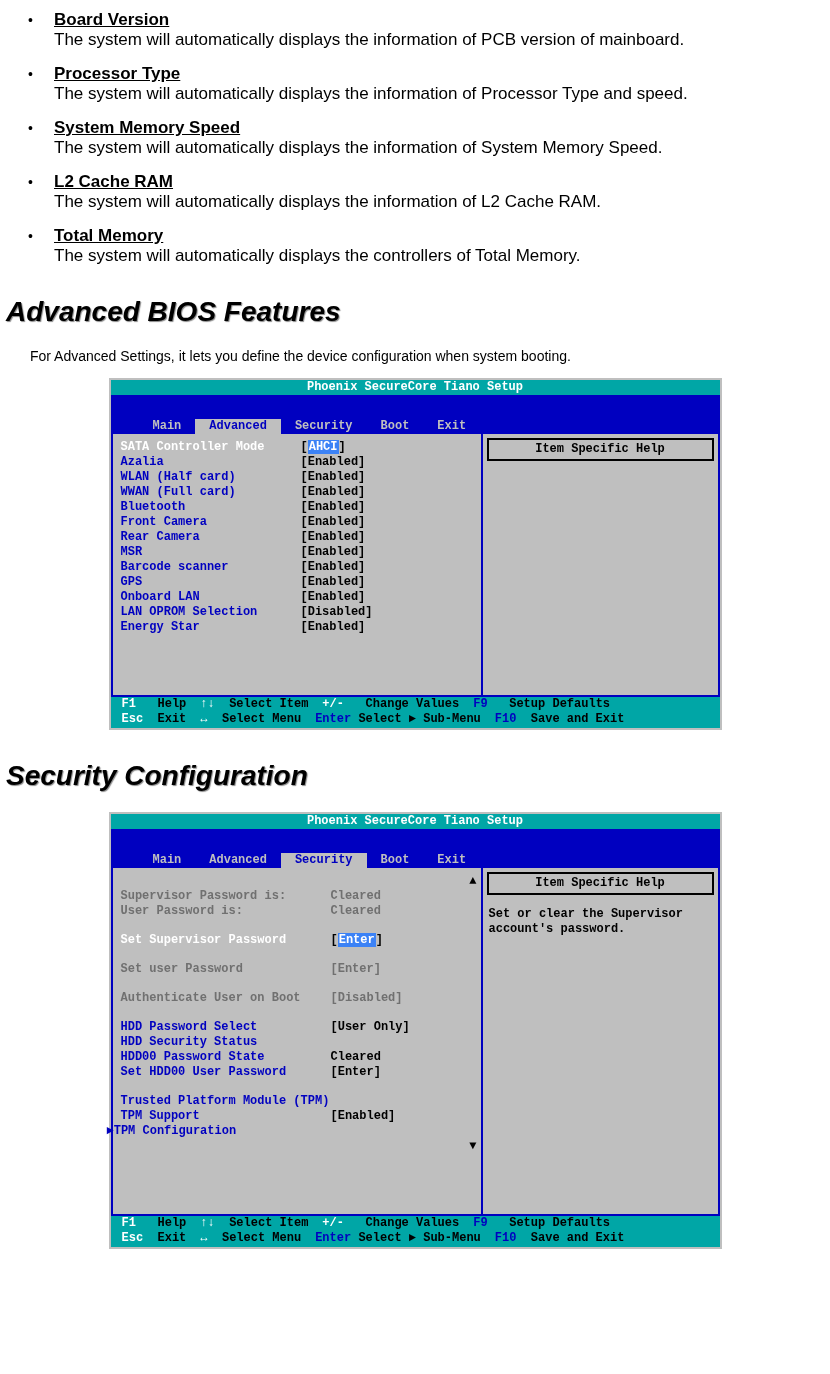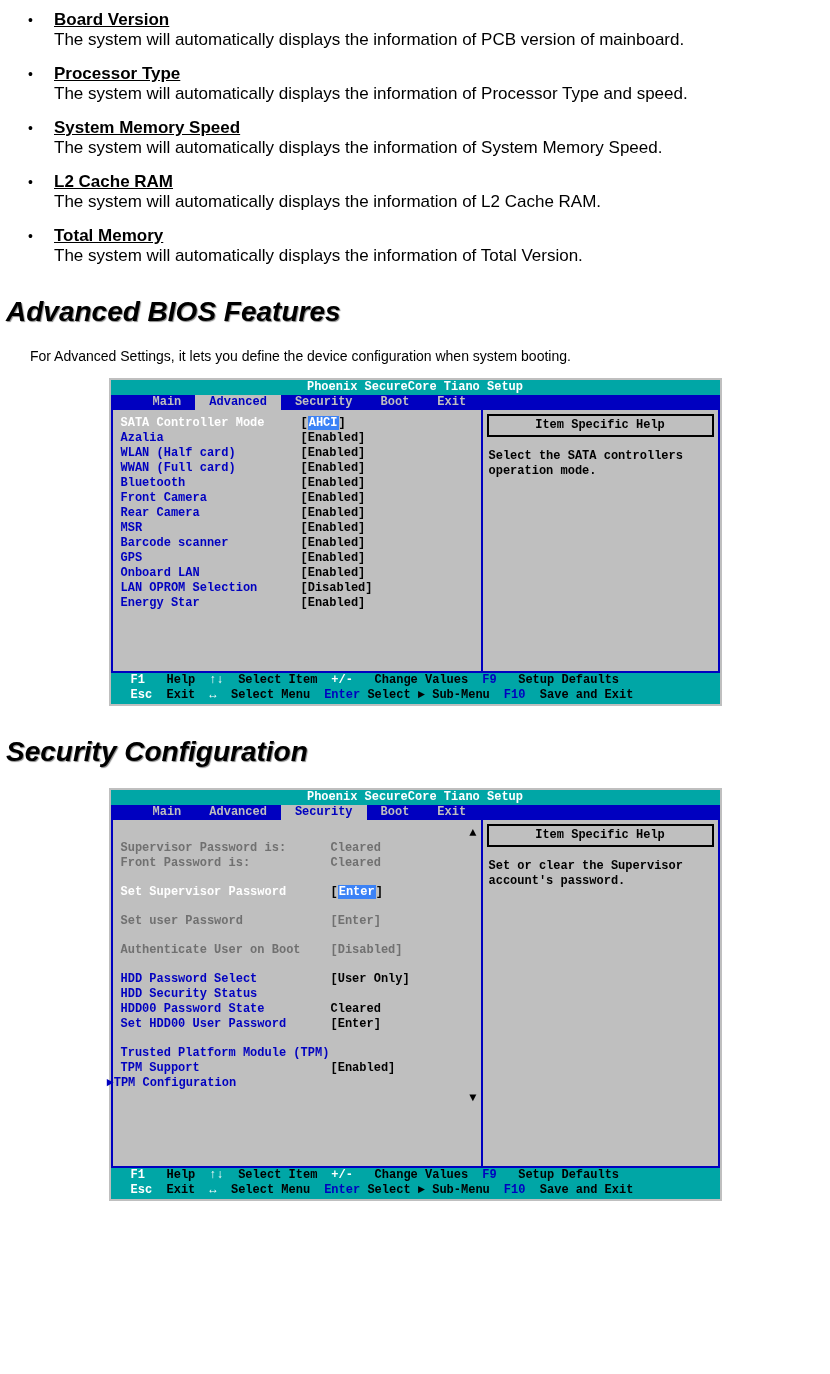--- a/index.html
+++ b/index.html
@@ -70,20 +70,21 @@
   .bios-tabs {
     background: #0000c0;
     color: #bfbfbf;
     display: flex;
     padding-left: 28px;
     gap: 0;
   }
   .bios-tab {
     padding: 0 14px;
     color: #bfbfbf;
+    margin-top: 24px;
   }
   .bios-tab.sel {
     background: #bfbfbf;
     color: #0000c0;
   }
   .bios-body {
     display: flex;
     background: #bfbfbf;
     border-left: 2px solid #0000c0;
     border-right: 2px solid #0000c0;
@@ -123,21 +124,21 @@
   .row.selrow .valsel {
     background: #3b82f6; color: #fff; padding: 0 1px;
   }
   .row .valw { color:#000; }
   .row .brk { color:#000; }
   .gray .lbl, .gray .val { color:#707070; }
 
   .bios-footer {
     background: #00a6a6;
     color: #fff;
-    padding: 0 4px 1px 20px;
+    padding: 0 4px 1px 11px;
   }
   .foot-row { display:flex; white-space: pre; }
   .fk { color:#fff; }
   .ft { color:#000; padding-right: 14px; }
   .fk2 { color:#0000c0; }
 
   
   .bios-left.sec .lbl { flex: 0 0 210px; }
 
 </style>
@@ -156,21 +157,21 @@
   <li>
     <span class="item-title">System Memory Speed</span><br>
     <span class="item-desc">The system will automatically displays the information of System Memory Speed.</span>
   </li>
   <li>
     <span class="item-title">L2 Cache RAM</span><br>
     <span class="item-desc">The system will automatically displays the information of L2 Cache RAM.</span>
   </li>
   <li>
     <span class="item-title">Total Memory</span><br>
-    <span class="item-desc">The system will automatically displays the information of Total Version.</span>
+    <span class="item-desc">The system will automatically displays the controllers of Total Memory.</span>
   </li>
 </ul>
 
 <h2 class="section-heading">Advanced BIOS Features</h2>
 <p class="intro">For Advanced Settings, it lets you define the device configuration when system booting.</p>
 
 <div class="bios-wrap">
   <div class="bios">
     <div class="bios-titlebar">Phoenix SecureCore Tiano Setup</div>
     <div class="bios-tabs">
@@ -230,21 +231,20 @@
             <span class="lbl">LAN OPROM Selection</span>
             <span class="val">[Disabled]</span>
           </div>
           <div class="row">
             <span class="lbl">Energy Star</span>
             <span class="val">[Enabled]</span>
           </div>
         </div>
       <div class="bios-right">
         <div class="help-title-box">Item Specific Help</div>
-        <div class="help-text">Select the SATA controllers operation mode.</div>
       </div>
     </div>
     <div class="bios-footer">
       <div class="foot-row">
         <span class="fk">F1</span><span>   </span>
         <span class="ft">Help</span>
         <span class="fk">↑↓</span><span>  </span>
         <span class="ft">Select Item</span>
         <span class="fk">+/-</span><span>   </span>
         <span class="ft">Change Values</span>
@@ -278,21 +278,21 @@
       <span class="bios-tab">Exit</span>
     </div>
     <div class="bios-body">
       <div class="bios-left sec" id="sec-rows">
           <div style="text-align: right; color: rgb(0, 0, 0); padding-right: 4px;">▲</div>
           <div class="row gray">
             <span class="lbl">Supervisor Password is:</span>
             <span class="val">Cleared</span>
           </div>
           <div class="row gray">
-            <span class="lbl">Front Password is:</span>
+            <span class="lbl">User Password is:</span>
             <span class="val">Cleared</span>
           </div>
           <div style="height: 14px;"></div>
           <div class="row selrow">
             <span class="lbl">Set Supervisor Password</span>
             <span><span class="brk">[</span><span class="valsel">Enter</span><span class="brk">]</span></span>
           </div>
           <div style="height: 14px;"></div>
           <div class="row gray">
             <span class="lbl">Set user Password</span>

